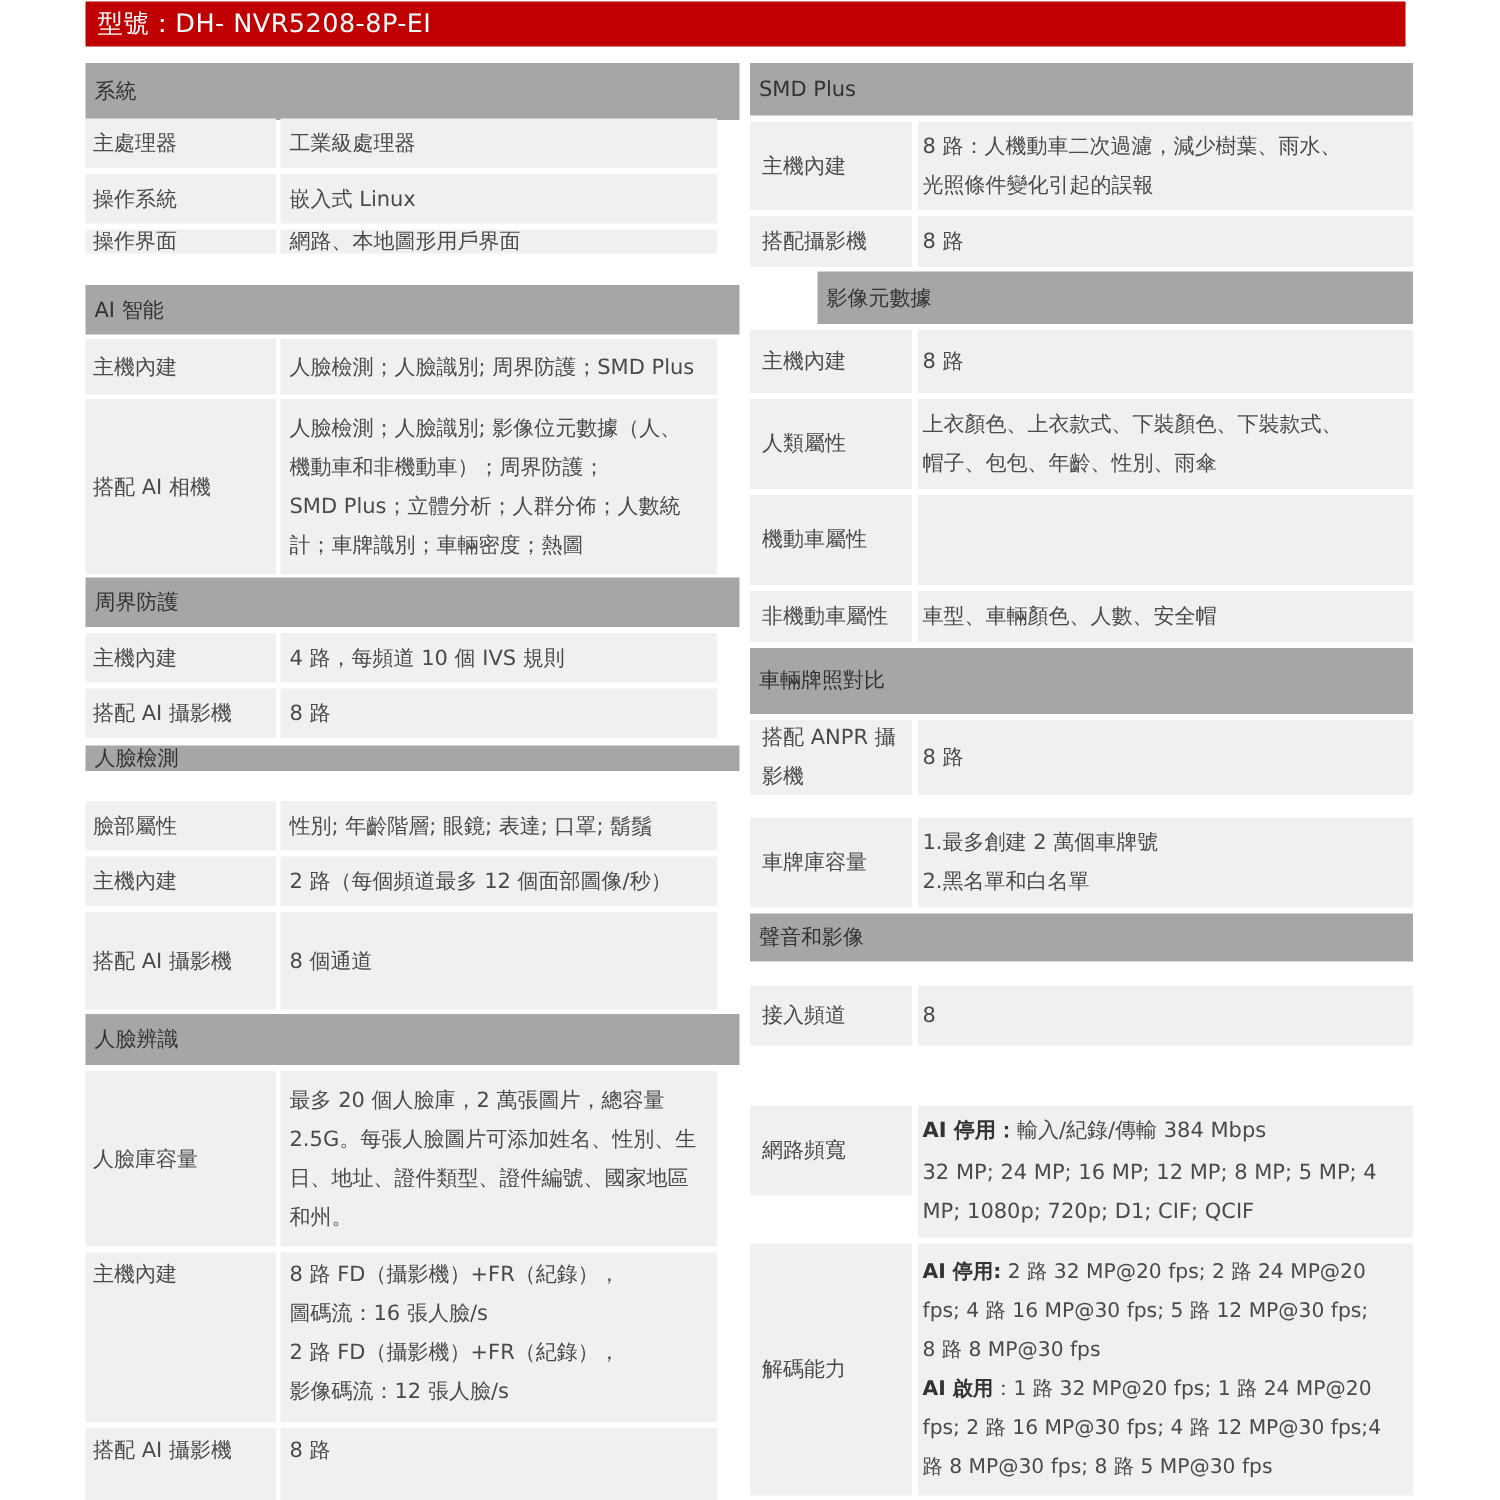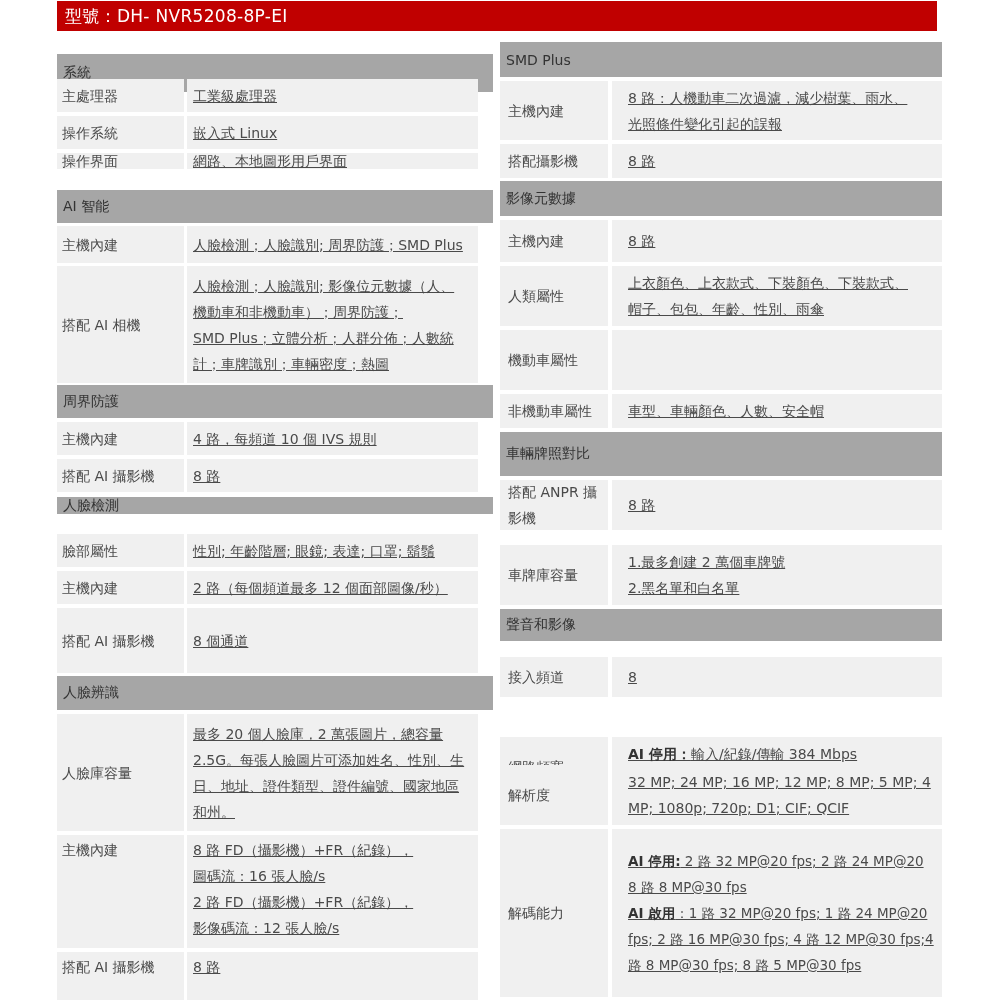--- a/index.html
+++ b/index.html
@@ -11,38 +11,38 @@
   .col { position:absolute; }
   .col.left { left:57px; width:436px; top:42px; }
   .col.right { left:500px; width:442px; top:42px; }
   .sec { position:absolute; left:0; right:0; background:#a6a6a6; color:#333;
          font-size:14px; box-sizing:border-box; padding-left:6px;
          display:flex; align-items:center; }
   .row { position:absolute; left:0; right:0; }
   .cell { position:absolute; top:0; bottom:0; background:#f0f0f0; box-sizing:border-box;
           font-size:14px; display:flex; align-items:center; line-height:26px; color:#4a4a4a; }
   .left .lab { left:0; width:127px; padding-left:5px; }
-  .left .val { left:130px; right:15px; padding-left:6px; padding-right:4px;text-decoration:underline; }
+  .left .val { left:130px; right:15px; padding-left:6px; padding-right:4px; }
   .right .lab { left:0; width:108px; padding-left:8px; }
-  .right .val { left:112px; right:0; padding-left:16px; padding-right:2px;text-decoration:underline; }
+  .right .val { left:112px; right:0; padding-left:3px; padding-right:2px; }
   .cell.top { align-items:flex-start; padding-top:2px; }
   .val span.line { display:block; }
   .b { font-weight:bold; color:#333; }
   .vwrap { display:block; }
 </style>
 </head>
 <body>
 
 <div class="titlebar">
   <span>型號：DH- NVR5208-8P-EI</span>
 </div>
 
 <div class="col left">
 
-  <div class="sec" style="top:0;height:38px;margin-top:12px;">
+  <div class="sec" style="top:0;height:38px;">
       <span>系統</span>
     </div>
   <div class="row" style="top:37px;height:33px;">
     <div class="cell lab">主處理器</div>
     <div class="cell val">工業級處理器</div>
   </div>
   <div class="row" style="top:74px;height:33px;">
     <div class="cell lab">操作系統</div>
     <div class="cell val">嵌入式 Linux</div>
   </div>
@@ -141,21 +141,21 @@
         <span class="line">8 路：人機動車二次過濾，減少樹葉、雨水、</span>
         <span class="line">光照條件變化引起的誤報</span>
       </span>
     </div>
   </div>
   <div class="row" style="top:102px;height:34px;">
     <div class="cell lab">搭配攝影機</div>
     <div class="cell val">8 路</div>
   </div>
 
-  <div class="sec" style="top:139px;height:35px;">
+  <div class="sec" style="top:139px;height:35px;margin-left:45px;">
       <span>影像元數據</span>
     </div>
   <div class="row" style="top:178px;height:42px;">
     <div class="cell lab">主機內建</div>
     <div class="cell val">8 路</div>
   </div>
   <div class="row" style="top:224px;height:60px;">
     <div class="cell lab">人類屬性</div>
     <div class="cell val">
       <span class="vwrap">
@@ -208,33 +208,33 @@
   <div class="row" style="top:659px;height:60px;margin-top:36px;">
     <div class="cell lab">網路頻寬</div>
     <div class="cell val">
       <span class="vwrap">
         <span class="line"><span class="b">AI 停用：</span><span>輸入/紀錄/傳輸 384 Mbps</span></span>
         <span class="line"><span class="b">AI 啟用：</span><span>輸入/紀錄/傳輸 200 Mbps</span></span>
       </span>
     </div>
   </div>
   <div class="row" style="top:723px;height:60px;">
-    <div class="cell lab">解析度</div>
     <div class="cell val">
       <span class="vwrap">
         <span class="line">32 MP; 24 MP; 16 MP; 12 MP; 8 MP; 5 MP; 4</span>
         <span class="line">MP; 1080p; 720p; D1; CIF; QCIF</span>
       </span>
     </div>
   </div>
   <div class="row" style="top:787px;height:168px;">
     <div class="cell lab">解碼能力</div>
     <div class="cell val" style="font-size:13.5px;">
       <span class="vwrap">
         <span class="line"><span class="b">AI 停用:</span><span> 2 路 32 MP@20 fps; 2 路 24 MP@20</span></span>
+        <span class="line"><span>fps; 4 路 16 MP@30 fps; 5 路 12 MP@30 fps;</span></span>
         <span class="line"><span>8 路 8 MP@30 fps</span></span>
         <span class="line"><span class="b">AI 啟用</span><span>：1 路 32 MP@20 fps; 1 路 24 MP@20</span></span>
         <span class="line"><span>fps; 2 路 16 MP@30 fps; 4 路 12 MP@30 fps;4</span></span>
         <span class="line"><span>路 8 MP@30 fps; 8 路 5 MP@30 fps</span></span>
       </span>
     </div>
   </div>
 </div>
 
 </body></html>

